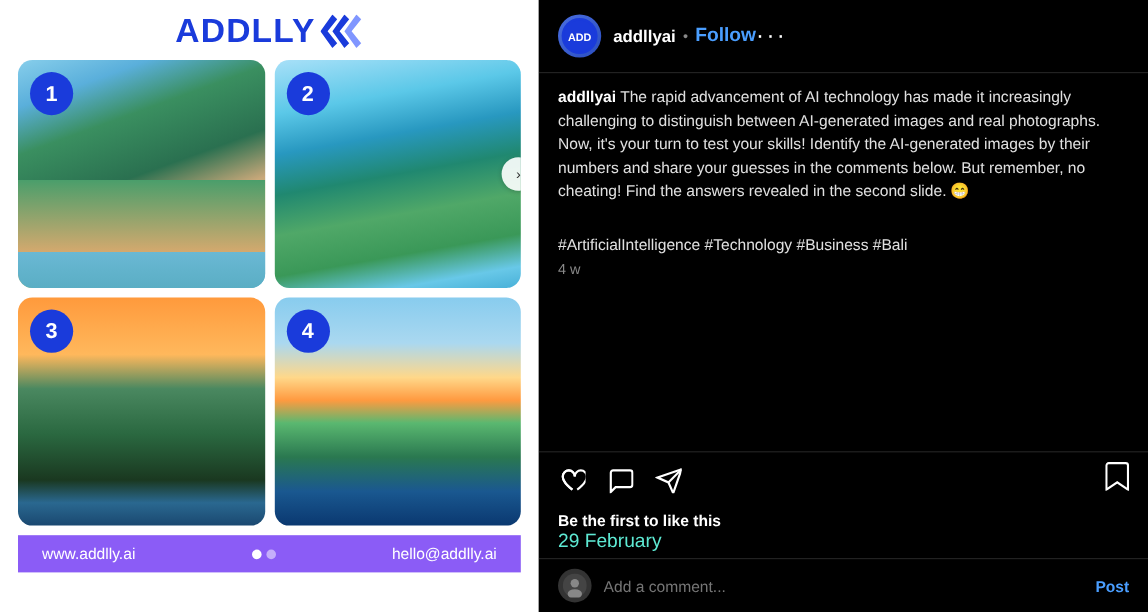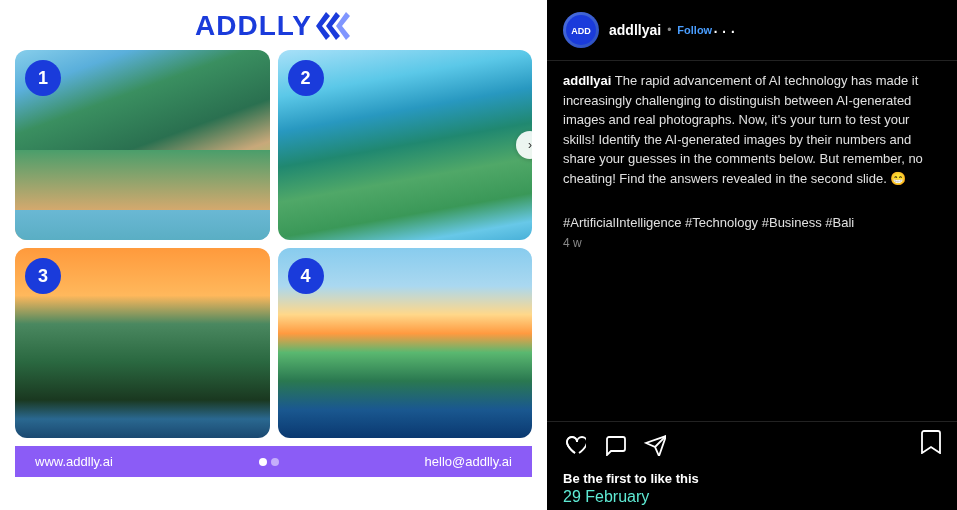--- a/index.html
+++ b/index.html
@@ -7,21 +7,21 @@
       width: 957px;
       height: 510px;
       display: flex;
       font-family: -apple-system, BlinkMacSystemFont, 'Segoe UI', sans-serif;
       overflow: hidden;
       background: #000;
     }
 
     
     .left-panel {
-      width: 547px;
+      width: 449px;
       height: 510px;
       background: #fff;
       display: flex;
       flex-direction: column;
       align-items: center;
       padding: 10px 15px 0 15px;
       flex-shrink: 0;
     }
 
     .brand-header {
@@ -219,21 +219,21 @@
       font-weight: 600;
       color: #fff;
     }
 
     .dot-sep {
       color: #888;
       font-size: 12px;
     }
 
     .follow-btn {
-      font-size: 11px;
+      font-size: 16px;
       font-weight: 600;
       color: #4a9eff;
       background: none;
       border: none;
       cursor: pointer;
       padding: 0;
     }
 
     .more-btn {
       color: #fff;
@@ -469,13 +469,24 @@
         <path d="M19 23L10 17 1 23V3a2 2 0 0 1 2-2h14a2 2 0 0 1 2 2z"></path>
       </svg>
     </div>
   </div>
 
   <div class="likes-section">
     <div class="likes-text">Be the first to like this</div>
     <div class="date-text">29 February</div>
   </div>
 
+  <div class="comment-section">
+    <div class="comment-avatar">
+      <svg width="20" height="20" viewBox="0 0 20 20">
+        <circle cx="10" cy="10" r="10" fill="#444"></circle>
+        <circle cx="10" cy="8" r="3.5" fill="#888"></circle>
+        <ellipse cx="10" cy="17" rx="6" ry="4" fill="#888"></ellipse>
+      </svg>
+    </div>
+    <input class="comment-input" type="text" placeholder="Add a comment..." style="">
+    <button class="post-btn">Post</button>
+  </div>
 </div>
 
 </body></html>

